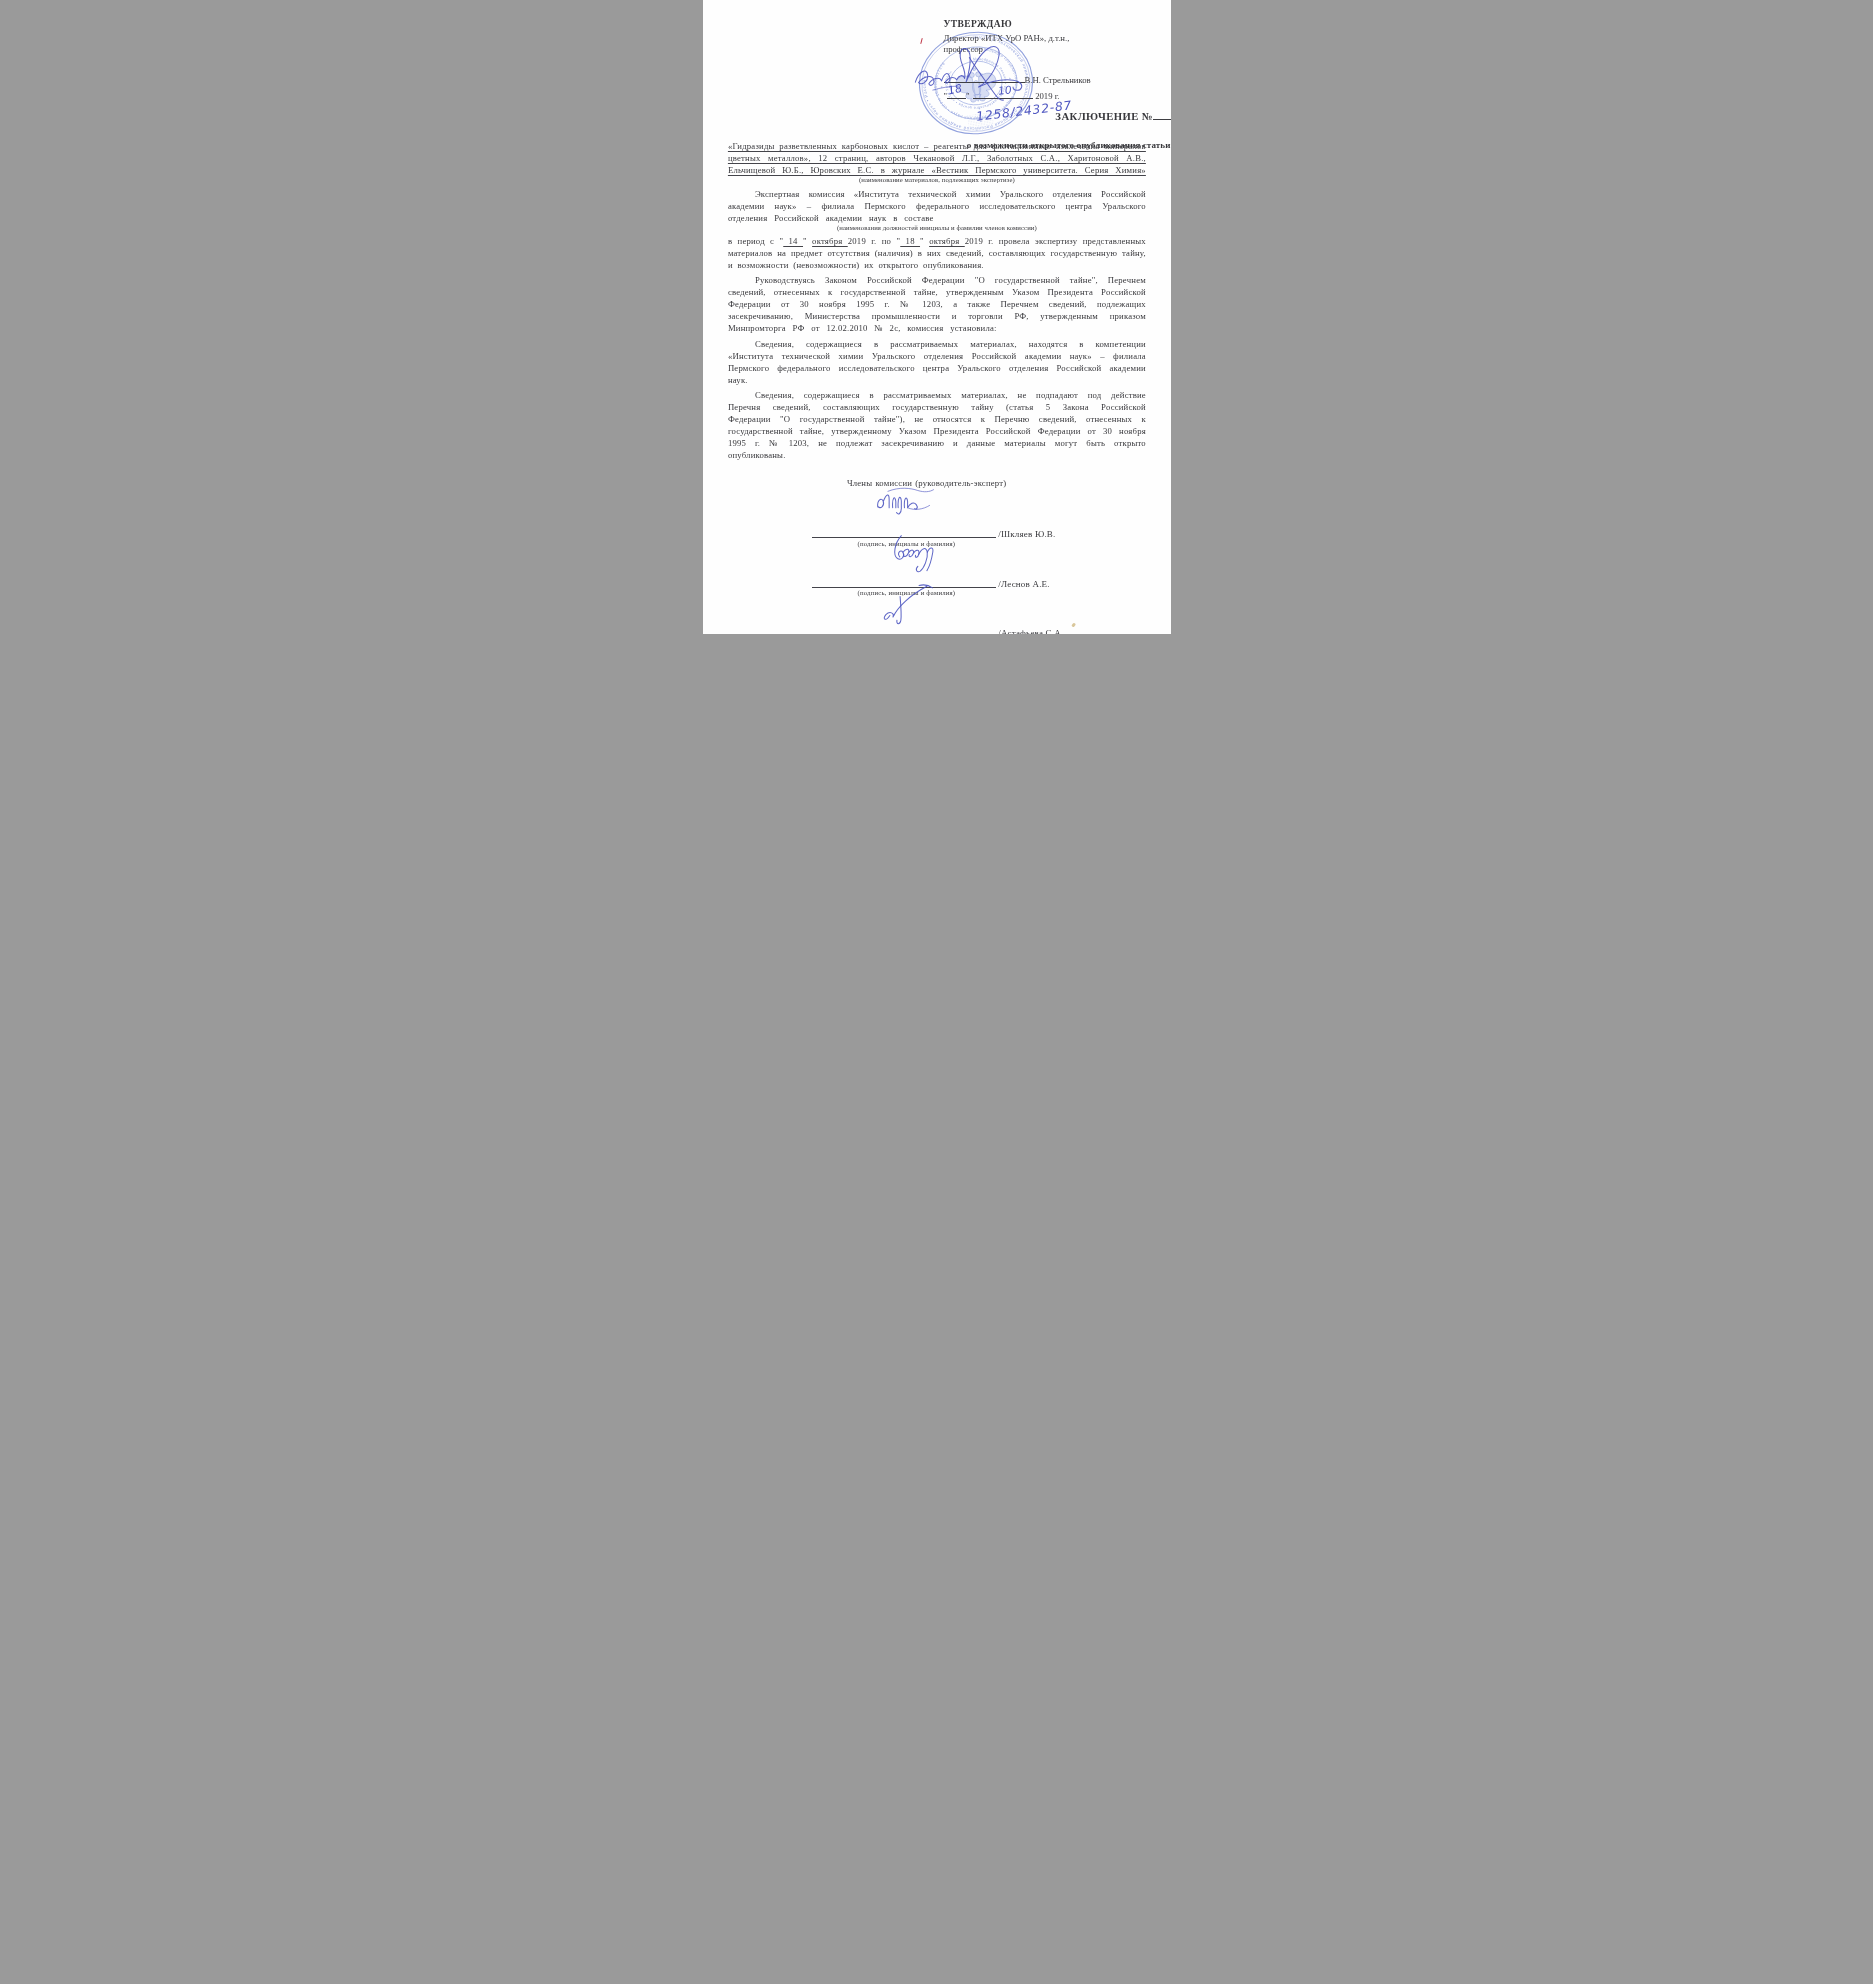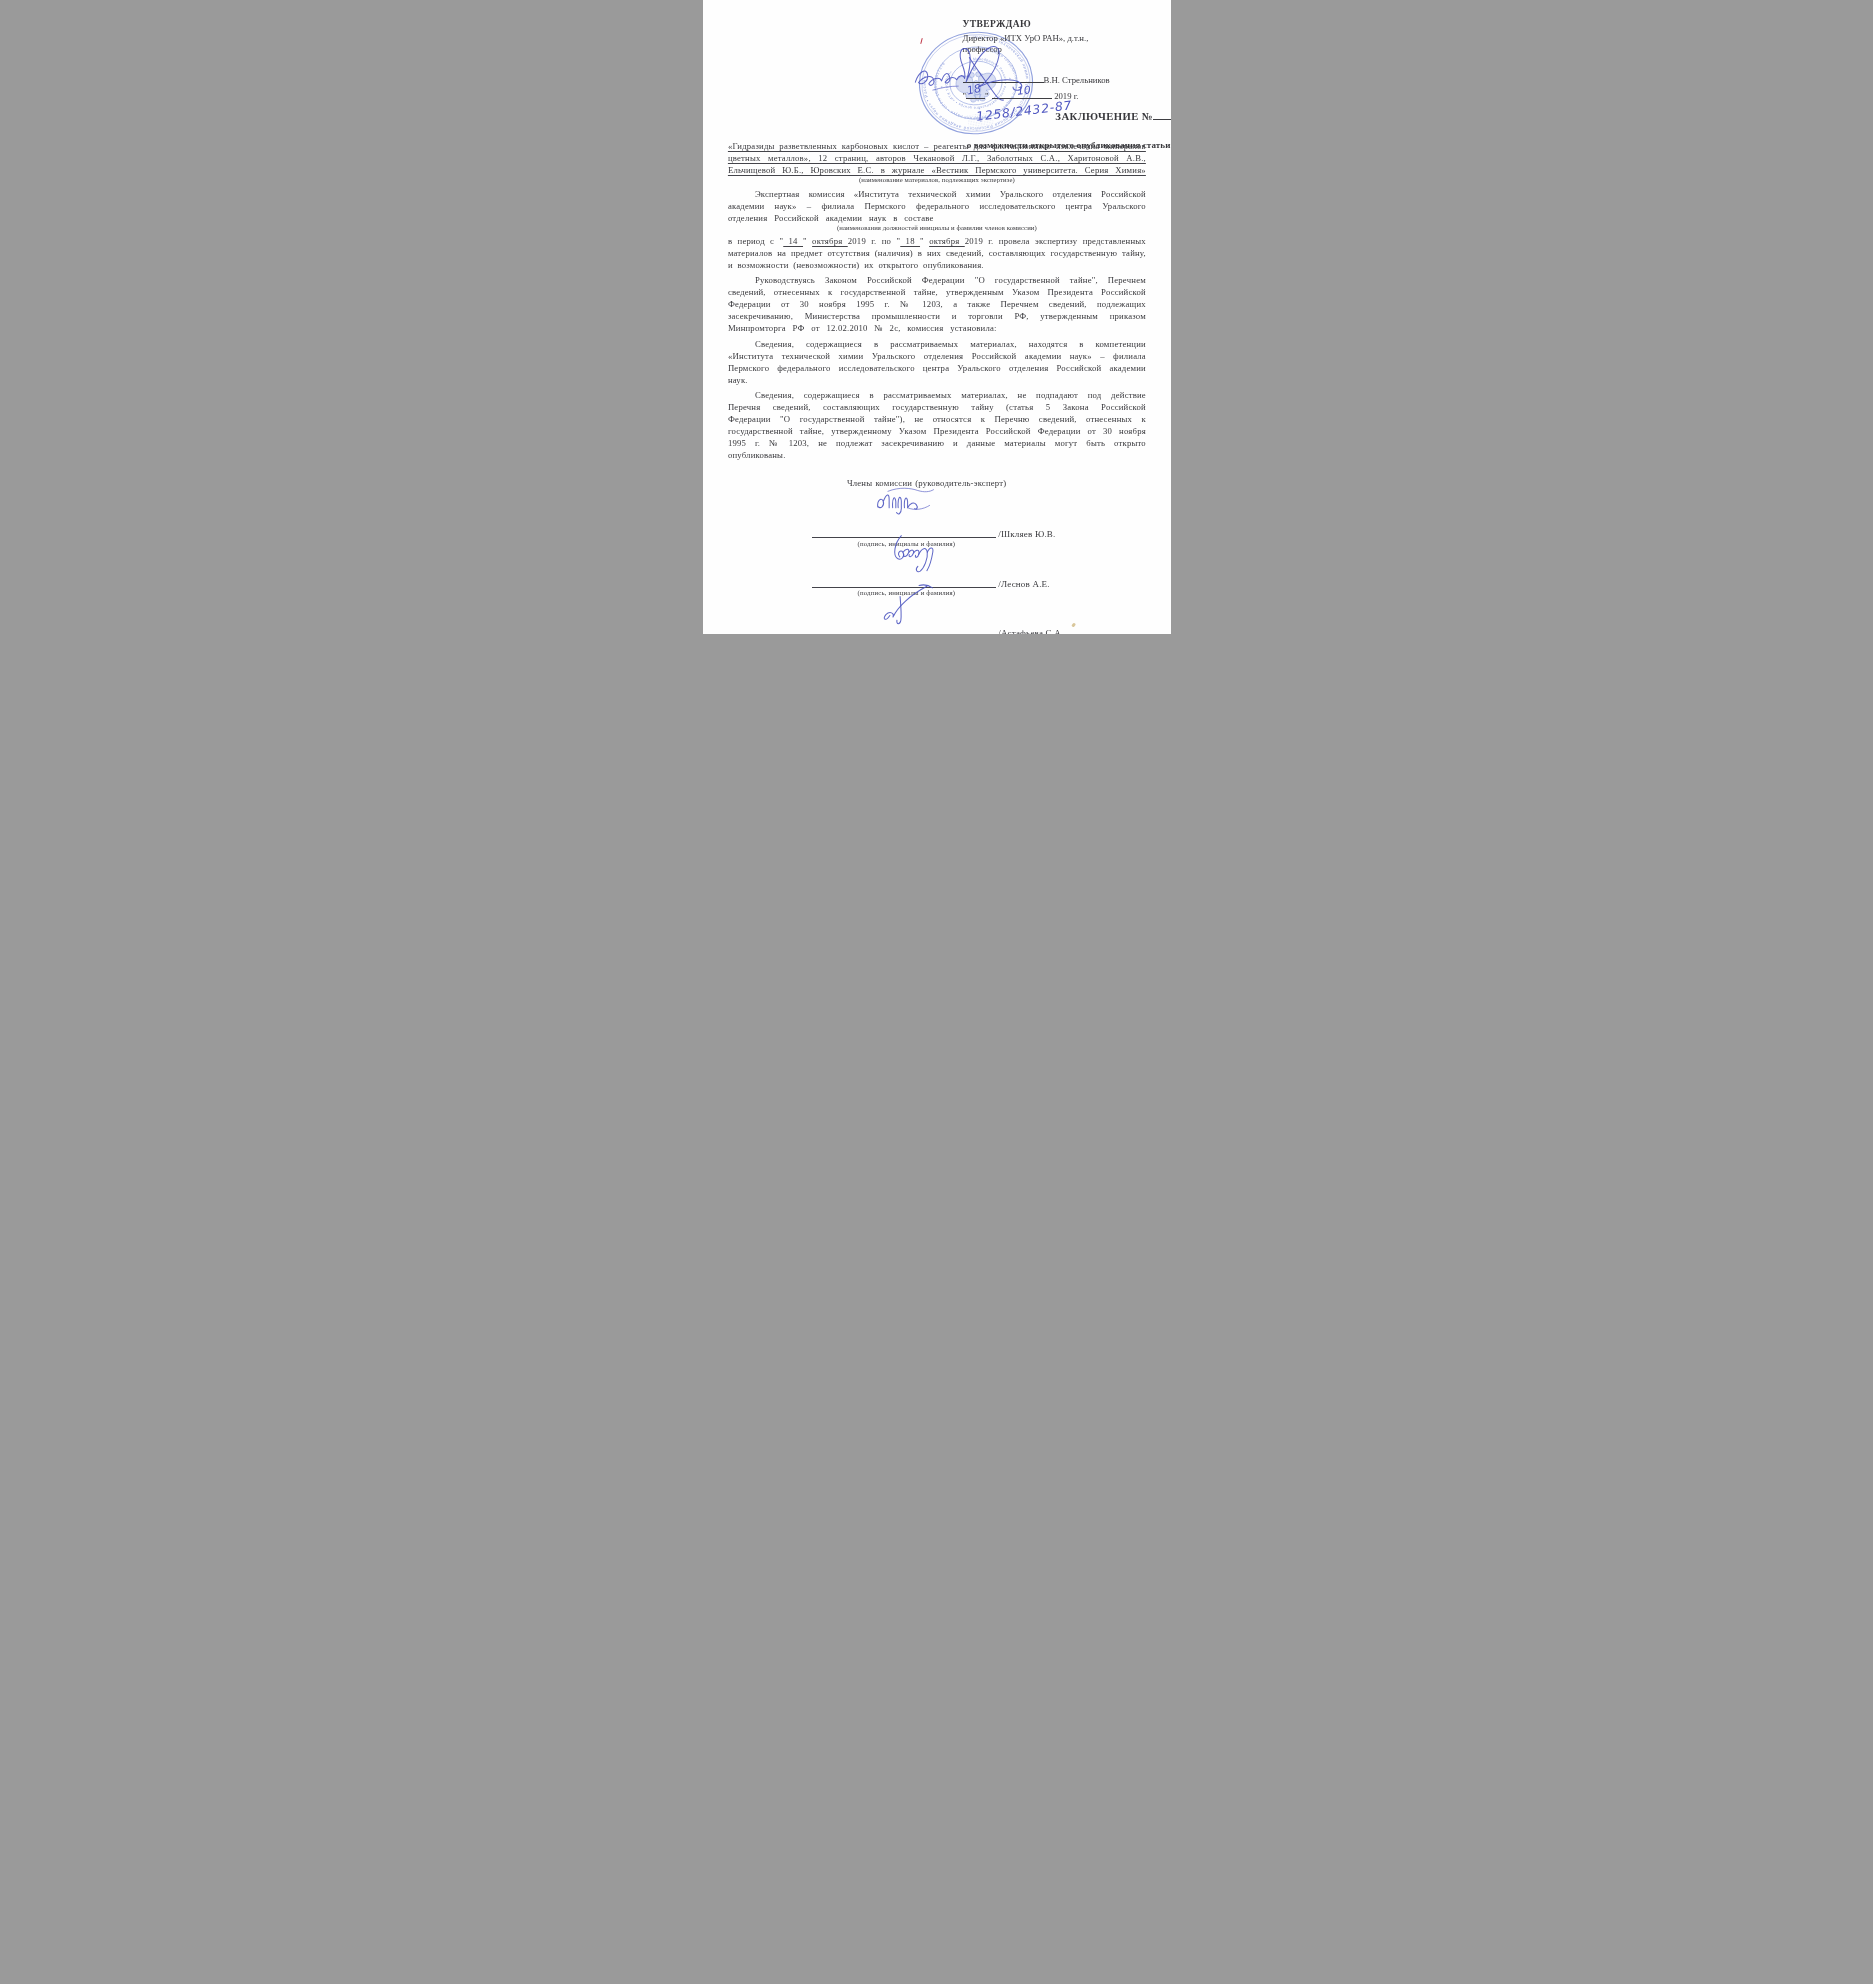--- a/index.html
+++ b/index.html
@@ -4,21 +4,21 @@
 <style>
   html,body { margin:0; padding:0; background:#9a9a9a; }
   .page {
     position:relative; width:468px; height:634px; margin:0 auto;
     background:#fefefe; overflow:hidden;
     font-family:"Liberation Serif","DejaVu Serif",serif;
     color:#38383c;
     -webkit-font-smoothing:antialiased;
   }
   
-  .header { position:absolute; left:241px; top:19px; width:214px; font-size:8.7px; line-height:11.5px; z-index:3;margin-left:19px; }
+  .header { position:absolute; left:241px; top:19px; width:214px; font-size:8.7px; line-height:11.5px; z-index:3; }
   .approve { font-weight:bold; font-size:9.5px; letter-spacing:0.4px; margin-bottom:2.4px; }
   .hdr-line { margin:0; }
   .name-row { position:relative; margin-top:18px; white-space:nowrap; }
   .blank { display:inline-block; border-bottom:1px solid #3e3e42; height:8px; vertical-align:baseline; }
   .date-row { position:relative; margin-top:3.2px; white-space:nowrap; font-size:8.7px; }
   .hand { font-family:"DejaVu Sans",sans-serif; font-style:italic; color:#4d55c0; }
   .hand-day  { position:absolute; left:4.8px;  top:-5.6px; font-size:11px; transform:rotate(-12deg); }
   .hand-month{ position:absolute; left:54px; top:-4.8px; font-size:10.7px; transform:rotate(-6deg); }
   
   .stamp { position:absolute; left:214px; top:30px; width:118px; height:106px; z-index:2;

